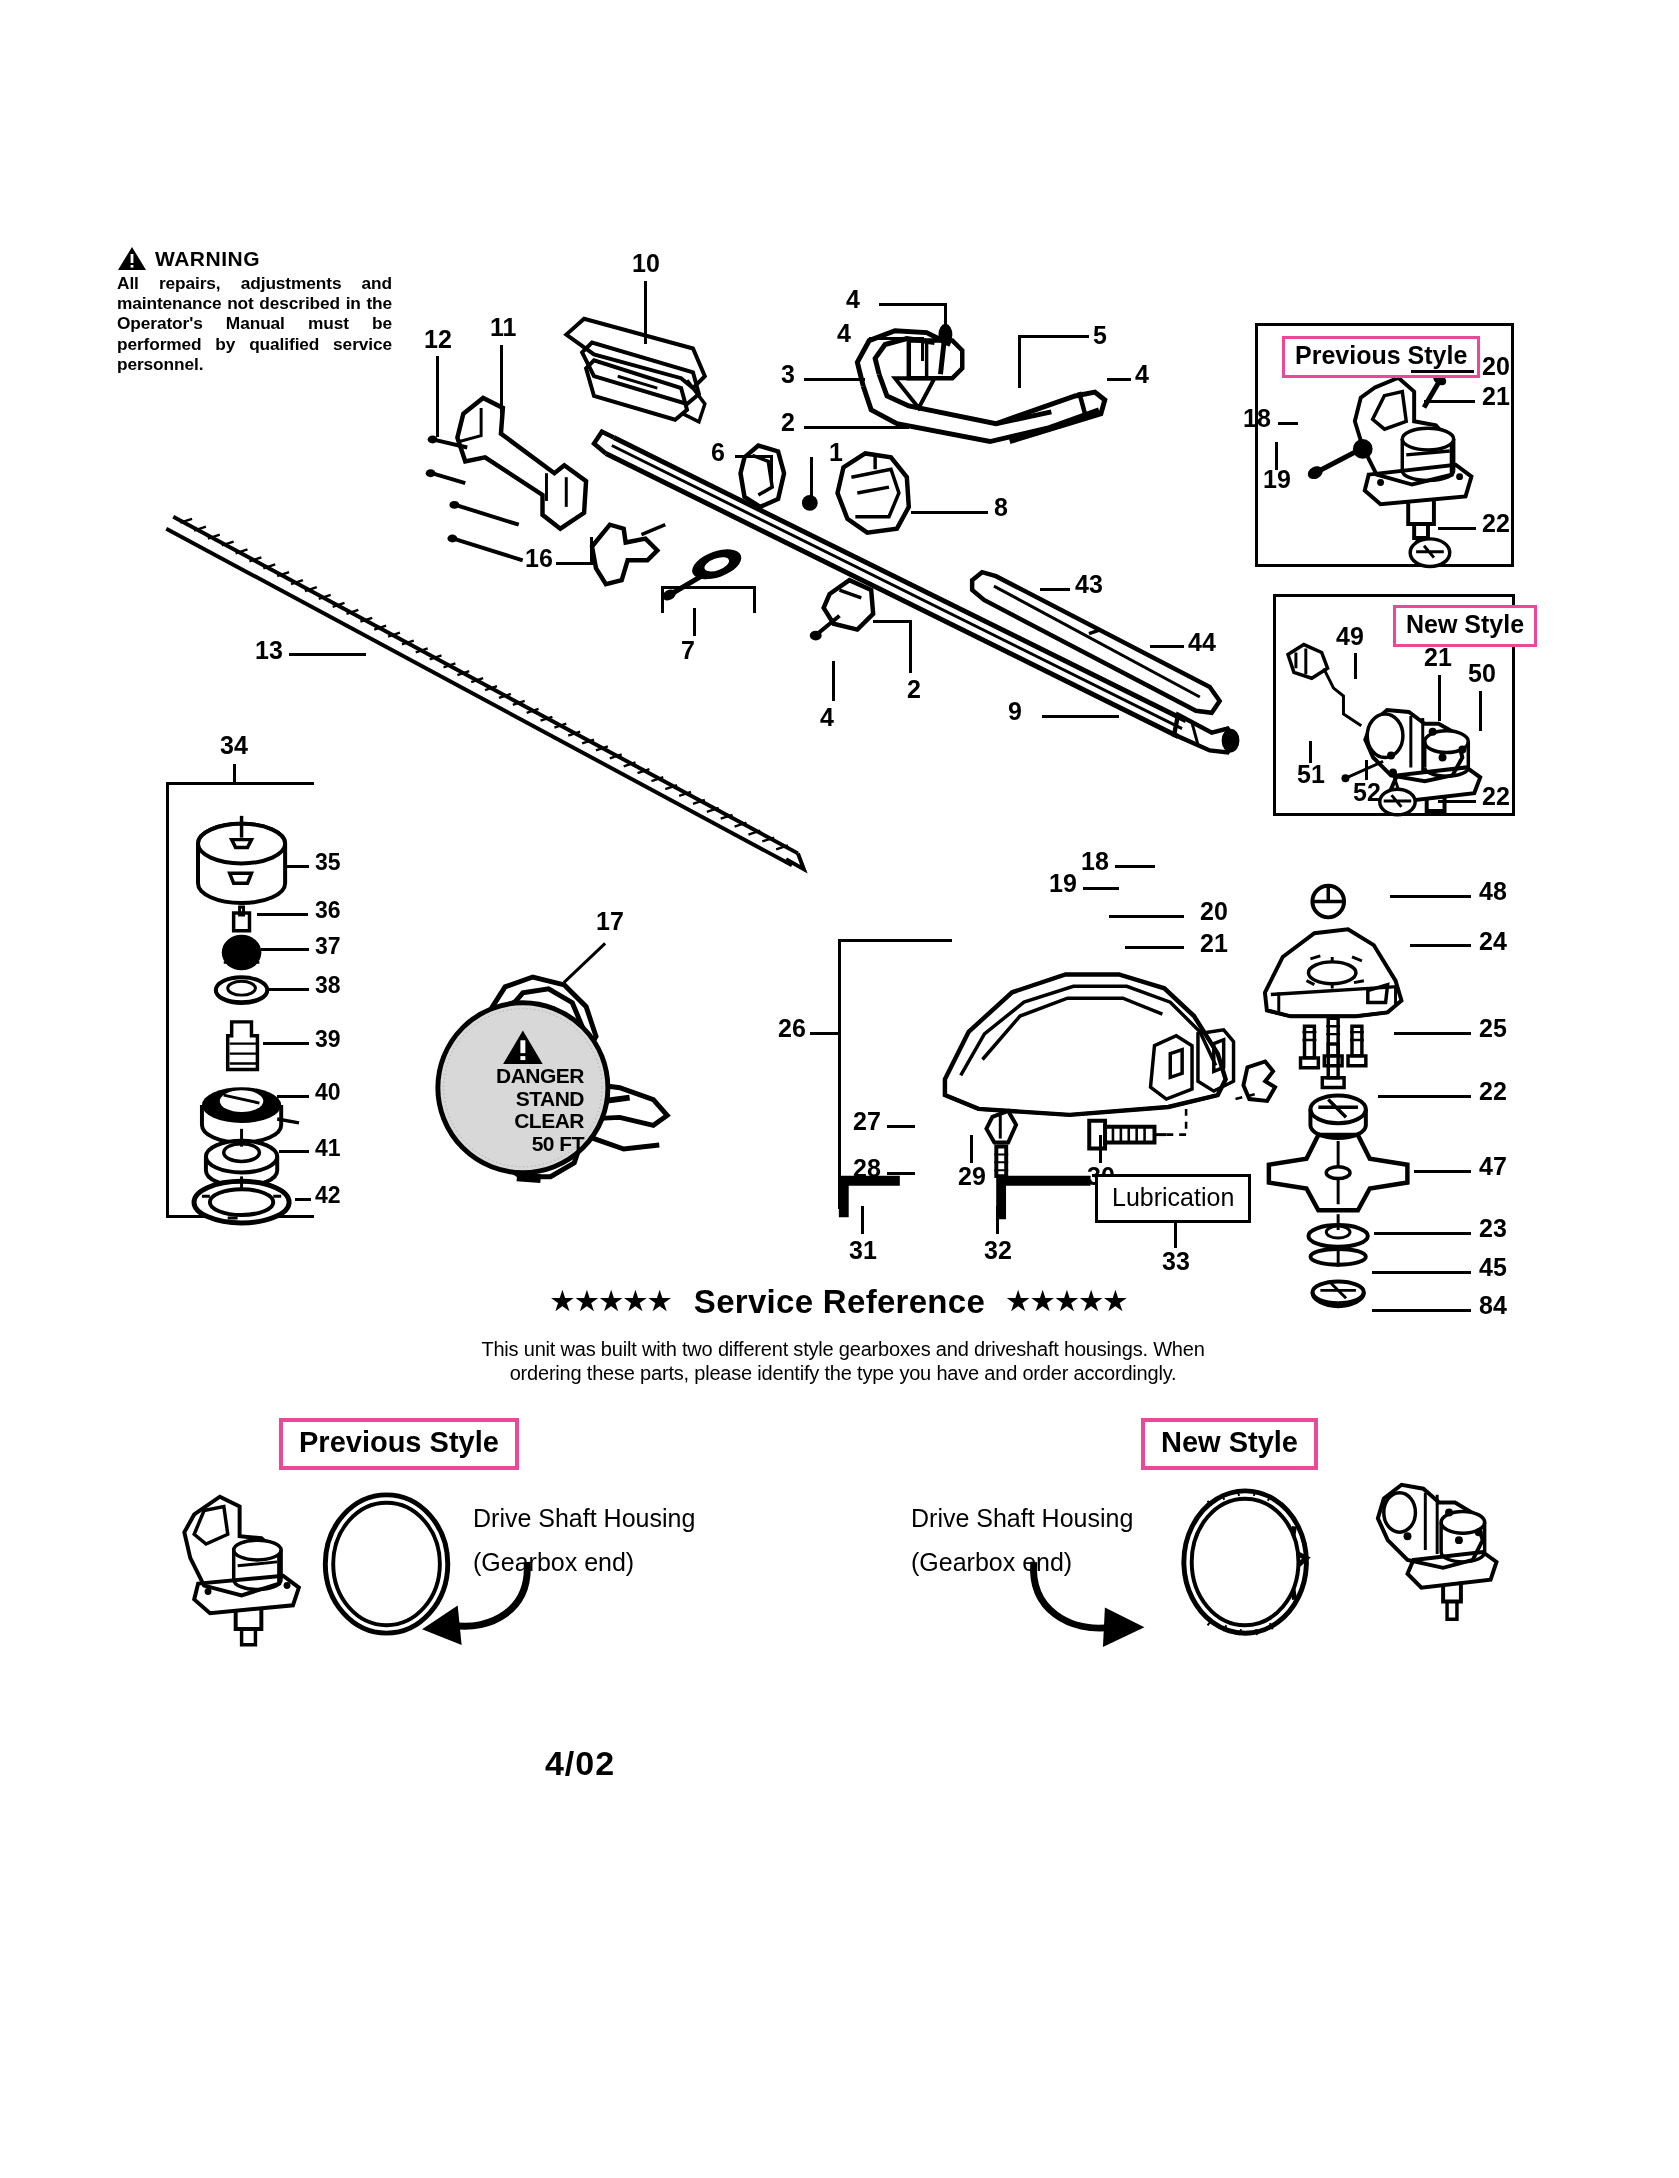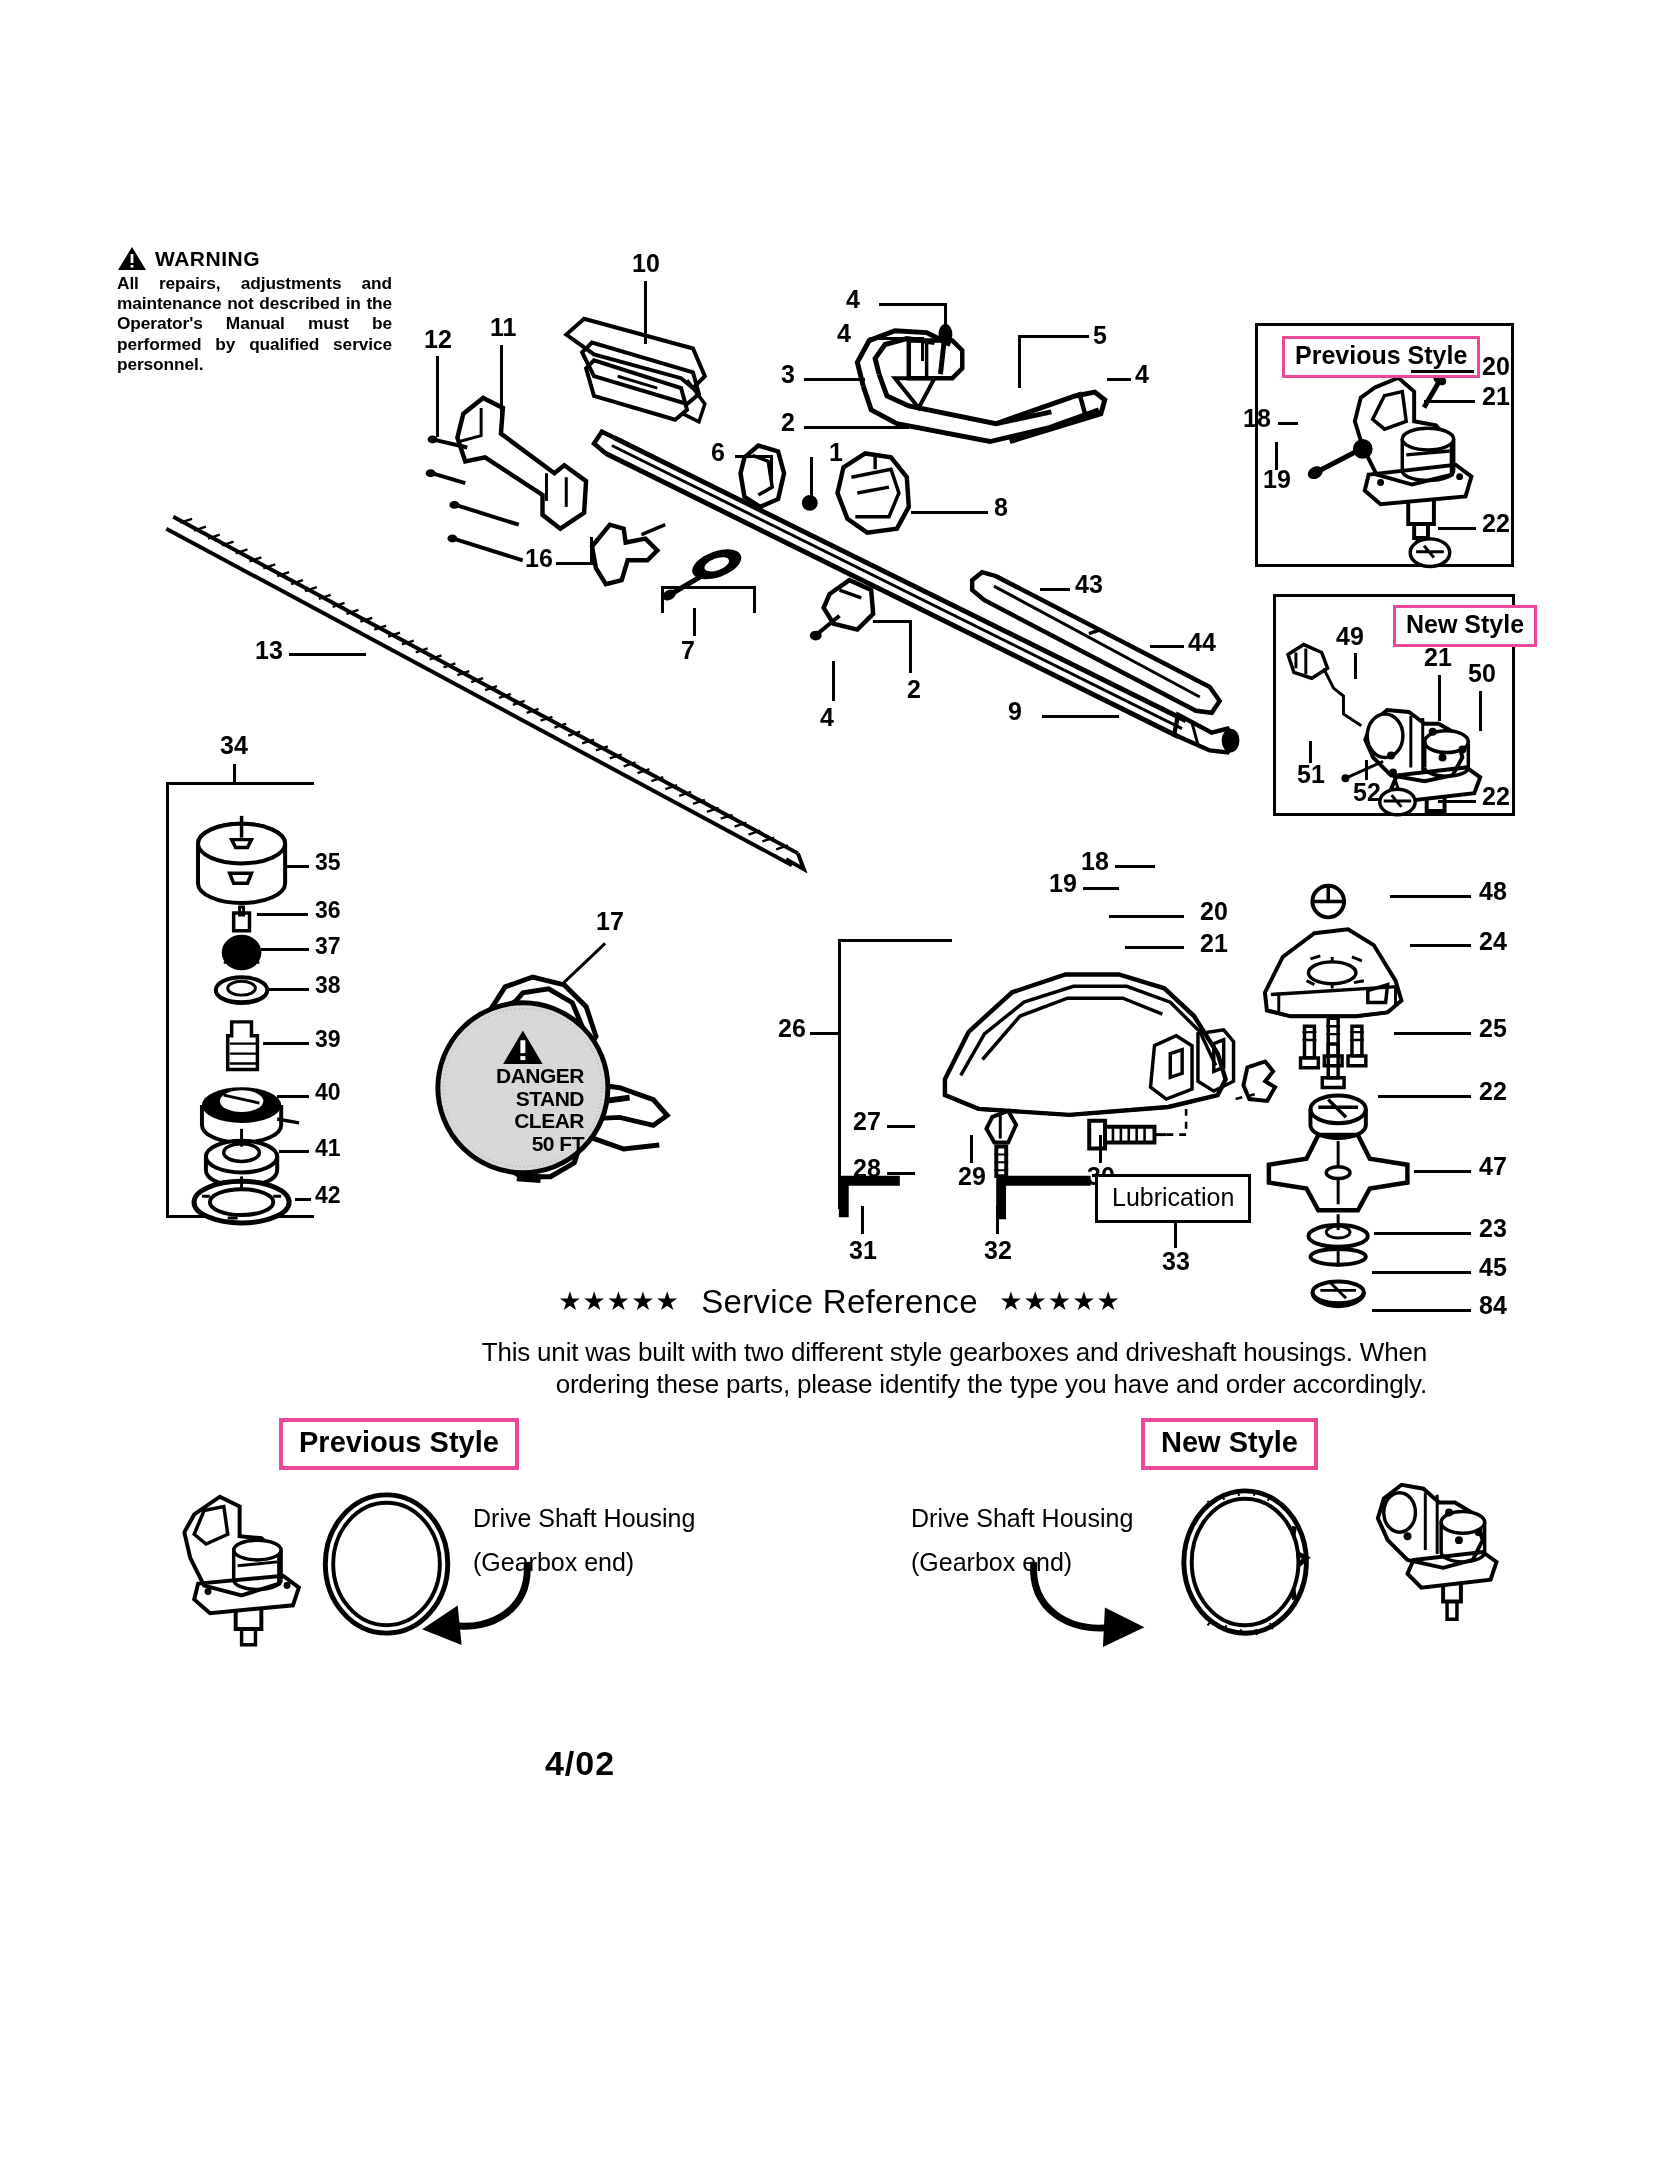--- a/index.html
+++ b/index.html
@@ -86,32 +86,32 @@
     font-size: 29px;
     padding: 5px 16px 7px 16px;
     border-width: 4px;
   }
 
   
   #svc-head {
     width: 100%;
     text-align: center;
     font-size: 33px;
-    font-weight: normal;
+    font-weight: bold;
     letter-spacing: 0.3px;
   }
   #svc-head .stars {
     font-size: 26px;
     letter-spacing: 1px;
     vertical-align: 3px;
   }
   #svc-body {
-    font-size: 26px;
+    font-size: 20px;
     line-height: 1.22;
-    text-align: right;
+    text-align: center;
     letter-spacing: -0.2px;
   }
   .dsh-label {
     font-size: 25px;
     line-height: 1.75;
     white-space: nowrap;
   }
 
   
   #lube-box {

